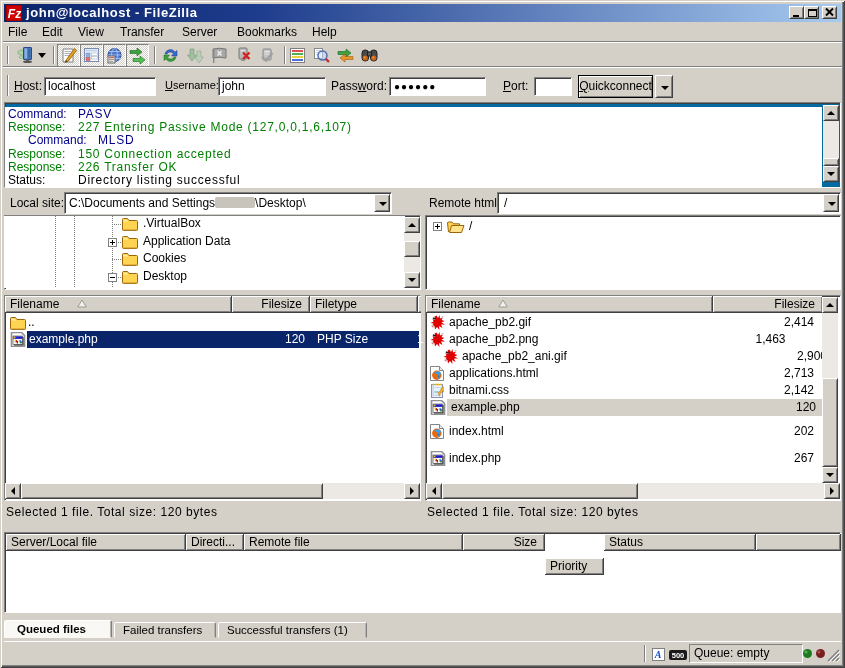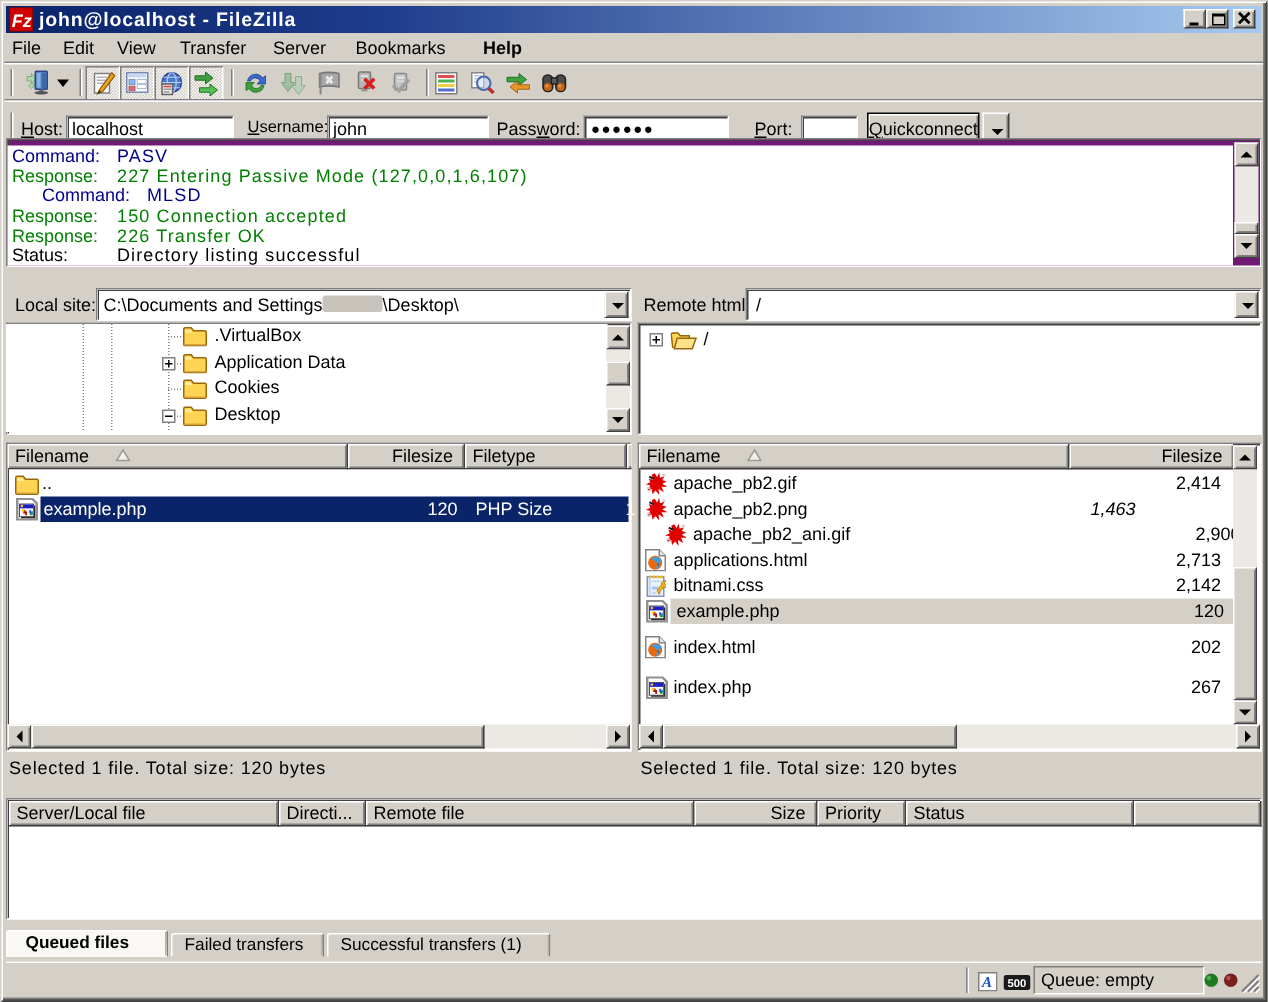--- a/index.html
+++ b/index.html
@@ -52,21 +52,21 @@
 </div>
 
 <div class="abs" id="menubar" style="left:4px;top:22px;width:837px;height:19px;"></div>
 <div class="abs" id="menubar2" style="left:0px;top:22px;width:845px;height:20px;">
   <span class="abs" style="left:8px;top:3px;">File</span>
   <span class="abs" style="left:42px;top:3px;">Edit</span>
   <span class="abs" style="left:78px;top:3px;">View</span>
   <span class="abs" style="left:120px;top:3px;">Transfer</span>
   <span class="abs" style="left:182px;top:3px;">Server</span>
   <span class="abs" style="left:237px;top:3px;">Bookmarks</span>
-  <span class="abs" style="left:322px;top:3px;font-weight:bold;">Help</span>
+  <span class="abs" style="left:312px;top:3px;">Help</span>
 </div>
 
 <div class="abs etchh" style="left:3px;top:41px;width:839px;height:2px;"></div>
 <div class="abs" id="toolbar" style="left:0px;top:43px;width:845px;height:25px;">
   <div class="abs etchv" style="left:7px;top:3px;width:2px;height:18px;"></div>
   <svg class="abs" style="left:17px;top:3px" width="18" height="18" viewBox="0 0 18 18" id="ic-siteman">
     <path d="M1 5 L4 5 L4 3 L7 6.5 L4 10 L4 8 L1 8 Z" fill="#B0D8A8" stroke="#78A870" stroke-width="0.6"></path>
     <path d="M2 11 L4.5 9 L6 11 L4 13 Z" fill="#B0D8A8" stroke="#78A870" stroke-width="0.6"></path>
     <rect x="6.5" y="1.5" width="8" height="12" rx="0.5" fill="#5080C0" stroke="#2A4890"></rect>
     <rect x="7.5" y="2.5" width="2.5" height="10" fill="#88B0E0"></rect>
@@ -179,21 +179,21 @@
   <span class="abs" style="left:327px;top:11px;">Pass<u>w</u>ord:</span>
   <div class="abs sunken" style="left:385px;top:9px;width:97px;height:19px;line-height:17px;padding-left:4px;letter-spacing:1px;font-size:10px;">●●●●●●</div>
   <span class="abs" style="left:499px;top:11px;"><u>P</u>ort:</span>
   <div class="abs sunken" style="left:530px;top:9px;width:38px;height:19px;"></div>
   <div class="abs" style="left:574px;top:7px;width:75px;height:23px;background:#D4D0C8;border:1px solid #000;box-shadow: inset 1px 1px 0 #fff, inset -1px -1px 0 #808080;text-align:center;line-height:21px;"><u>Q</u>uickconnect</div>
   <div class="abs raised" style="left:651px;top:7px;width:18px;height:23px;">
       <div class="abs tri-dn" style="left:5px;top:10px;"></div>
     </div>
 </div>
 
-<div class="abs" id="log" style="left:4px;top:92px;width:837px;height:86px;border:1px solid;border-color:#808080 #fff #fff #808080;box-shadow:inset 1px 1px 0 #404040;background:#701a75;">
+<div class="abs" id="log" style="left:4px;top:102px;width:837px;height:86px;border:1px solid;border-color:#808080 #fff #fff #808080;box-shadow:inset 1px 1px 0 #404040;background:#0369a1;">
   <div class="abs" style="left:0px;top:4px;width:817px;height:80px;background:#fff;font-size:12px;">
     <div style="height:13.2px;color:#00008B;"><span style="display:inline-block;width:73px;padding-left:3px;">Command:</span><span style="letter-spacing:0.75px;">PASV</span></div>
     <div style="height:13.2px;color:#007F00;"><span style="display:inline-block;width:73px;padding-left:3px;">Response:</span><span style="letter-spacing:0.75px;">227 Entering Passive Mode (127,0,0,1,6,107)</span></div>
     <div style="height:13.2px;color:#00008B;padding-left:20px;"><span style="display:inline-block;width:73px;padding-left:3px;">Command:</span><span style="letter-spacing:0.75px;">MLSD</span></div>
     <div style="height:13.2px;color:#007F00;"><span style="display:inline-block;width:73px;padding-left:3px;">Response:</span><span style="letter-spacing:0.75px;">150 Connection accepted</span></div>
     <div style="height:13.2px;color:#007F00;"><span style="display:inline-block;width:73px;padding-left:3px;">Response:</span><span style="letter-spacing:0.75px;">226 Transfer OK</span></div>
     <div style="height:13.2px;color:#000;"><span style="display:inline-block;width:73px;padding-left:3px;">Status:</span><span style="letter-spacing:0.75px;">Directory listing successful</span></div>
   </div>
 
   <div class="abs" style="right:1px;top:2px;width:16px;height:77px;" id="logsb">
@@ -204,21 +204,21 @@
     <div class="sb-thumb" style="left:0;top:53px;width:16px;height:8px;"></div>
     <div class="sb-btn" style="left:0;bottom:0;width:16px;height:16px;">
         <div class="tri-dn"></div>
       </div>
   </div>
 </div>
 
 <div id="panes">
 
   <span class="abs" style="left:10px;top:196px;">Local site:</span>
-  <div class="abs sunken" style="left:64px;top:192px;width:357px;height:22px;">
+  <div class="abs sunken" style="left:64px;top:192px;width:328px;height:22px;">
     <div class="abs" style="left:4px;top:2px;line-height:16px;">C:\Documents and Settings<span style="display:inline-block;width:40px;height:11px;background:#C8C4BC;border-radius:2px;vertical-align:-1px;"></span>\Desktop\</div>
     <div class="abs raised" style="right:1px;top:1px;width:16px;height:18px;">
         <div class="abs tri-dn" style="left:4px;top:7px;"></div>
       </div>
   </div>
 
   <div class="abs" style="left:4px;top:215px;width:417px;height:75px;border:1px solid;border-color:#808080 #fff #fff #808080;box-shadow:inset 1px 1px 0 #404040;background:#fff;">
     <div class="abs" style="left:-1px;top:0px;width:401px;height:72px;overflow:hidden;background:#fff;">
       <div class="dotv" style="left:51px;top:0;height:71px;"></div>
       <div class="dotv" style="left:70px;top:0;height:71px;"></div>
@@ -344,21 +344,21 @@
           <use href="#apache"></use>
         </svg>
         <span class="abs" style="left:22px;">apache_pb2.gif</span>
         <span class="abs" style="left:300px;width:87px;text-align:right;">2,414</span>
       </div>
     <div class="row17" style="left:2px;top:36px;width:395px;">
         <svg class="abs" style="left:2px;top:0" width="16" height="16" viewBox="0 0 16 16">
           <use href="#apache"></use>
         </svg>
         <span class="abs" style="left:22px;">apache_pb2.png</span>
-        <span class="abs" style="left:300px;width:87px;text-align:left;font-style:italic;">1,463</span>
+        <span class="abs" style="left:300px;width:87px;text-align:center;">1,463</span>
       </div>
     <div class="row17" style="left:15px;top:53px;width:426px;">
         <svg class="abs" style="left:2px;top:0" width="16" height="16" viewBox="0 0 16 16">
           <use href="#apache"></use>
         </svg>
         <span class="abs" style="left:22px;">apache_pb2_ani.gif</span>
         <span class="abs" style="left:300px;width:87px;text-align:right;">2,900</span>
       </div>
     <div class="row17" style="left:2px;top:70px;width:395px;">
         <svg class="abs" style="left:3px;top:1" width="14" height="15" viewBox="0 0 14 15">
@@ -425,21 +425,21 @@
 </div>
 
 <div id="bottom">
 
   <div class="abs" style="left:4px;top:532px;width:837px;height:81px;border:1px solid;border-color:#808080 #fff #fff #808080;box-shadow:inset 1px 1px 0 #404040;background:#fff;">
     <div class="abs" style="left:1px;top:1px;width:835px;height:17px;">
       <div class="hdrcell" style="left:0;width:180px;">Server/Local file</div>
       <div class="hdrcell" style="left:180px;width:58px;">Directi...</div>
       <div class="hdrcell" style="left:238px;width:219px;">Remote file</div>
       <div class="hdrcell" style="left:457px;width:82px;text-align:right;padding-right:7px;">Size</div>
-      <div class="hdrcell" style="left:539px;width:59px;">Priority</div>
+      <div class="hdrcell" style="left:539px;width:59px;margin-top:24px;">Priority</div>
       <div class="hdrcell" style="left:598px;width:152px;">Status</div>
       <div class="hdrcell" style="left:750px;width:85px;"></div>
     </div>
   </div>
 
   <div class="abs" style="left:4px;top:620px;width:108px;height:18px;background:#FAF8F5;border:1px solid;border-color:#fff #808080 transparent #fff;box-shadow:inset -1px 0 0 #B8B4AC;border-radius:2px 2px 0 0;z-index:5;">
     <span class="abs" style="left:12px;top:2px;font-weight:bold;font-size:11.5px;">Queued files</span>
   </div>
   <div class="abs" style="left:114px;top:622px;width:102px;height:16px;background:#D4D0C8;border:1px solid;border-color:#fff #808080 transparent #fff;box-shadow:inset -1px 0 0 #B8B4AC;border-radius:2px 2px 0 0;">
     <span class="abs" style="left:8px;top:1px;font-size:11.5px;">Failed transfers</span>

